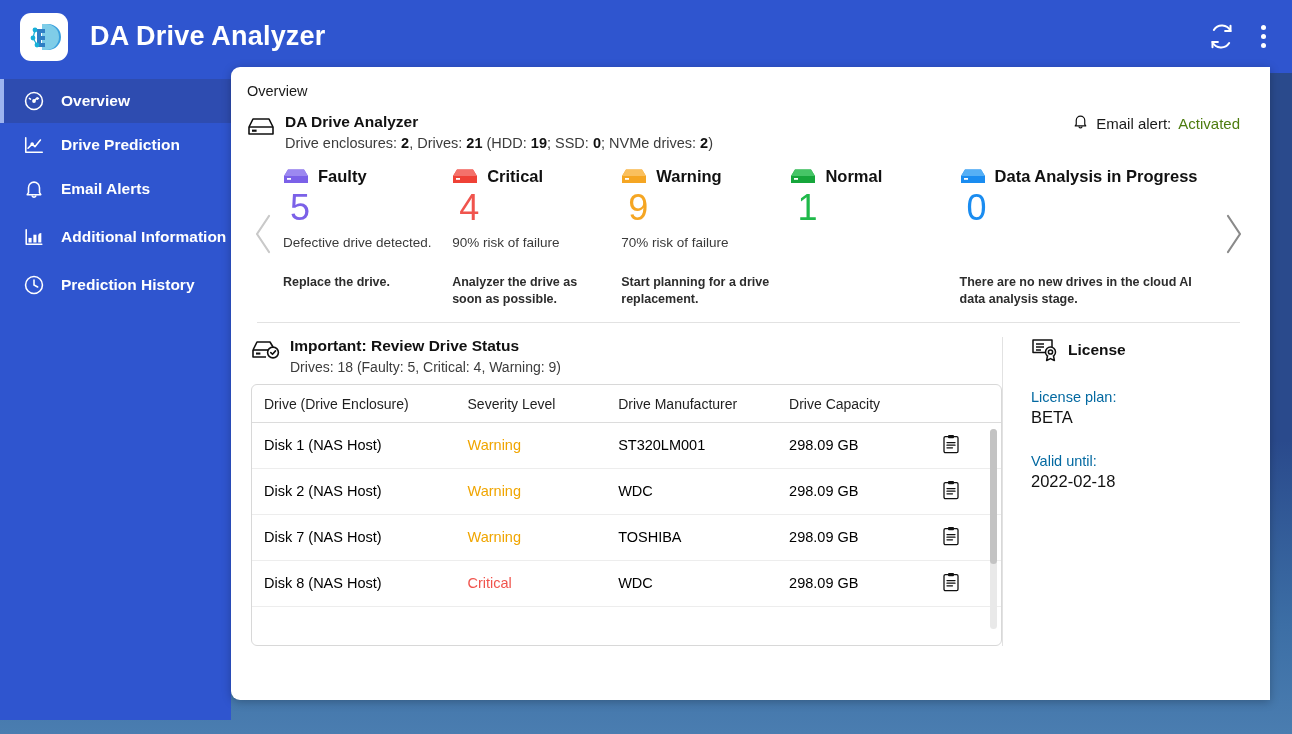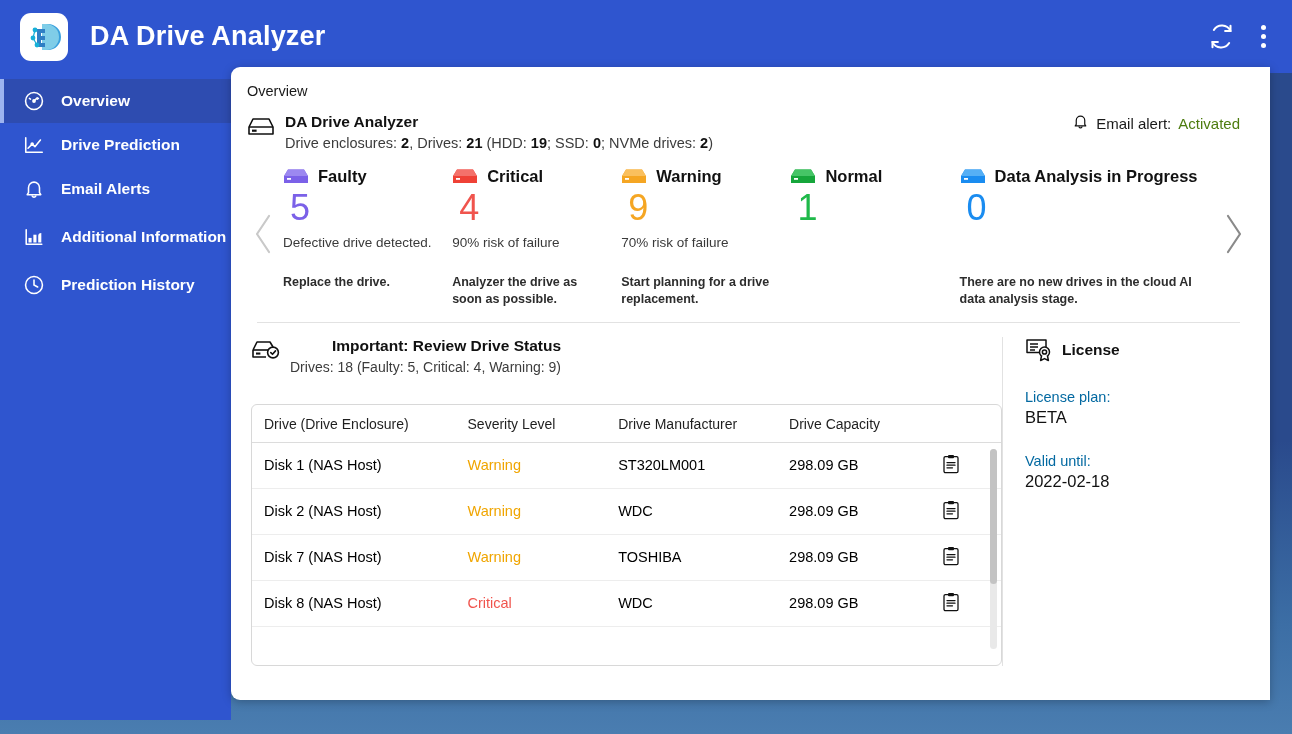--- a/index.html
+++ b/index.html
@@ -138,31 +138,31 @@
   .stat-name { font-size: 16.5px; font-weight: bold; color: #111; white-space: nowrap; }
   .stat-count { font-size: 36px; font-weight: 300; margin: 2px 0 6px 7px; line-height: 1.12; }
   .stat-desc { font-size: 13.5px; color: #3a3a3a; line-height: 1.3; min-height: 34px; }
   .stat-action { font-size: 12.5px; font-weight: bold; color: #2d2d2d; line-height: 1.34; margin-top: 6px; }
 
   .divider { height: 1px; background: #e2e2e2; margin: 14px 10px 0 10px; }
 
   
   .bottom { display: flex; margin-top: 14px; }
   .bl { width: 755px; flex: none; padding-left: 4px; }
-  .br { flex: 1; border-left: 1px solid #e2e2e2; padding-left: 22px; }
+  .br { flex: 1; border-left: 1px solid #e2e2e2; padding-left: 28px; }
 
   .sec-head { display: flex; align-items: flex-start; }
   .sec-icon { width: 30px; height: 24px; flex: none; margin-top: 1px; }
-  .sec-text { margin-left: 9px; text-align: right; }
+  .sec-text { margin-left: 9px; }
   .sec-title { font-size: 15.5px; font-weight: bold; color: #111; }
   .sec-sub { font-size: 14px; color: #3c3c3c; margin-top: 4px; }
 
   
   .table-wrap {
-    margin-top: 29px;
+    margin-top: 9px;
     border: 1px solid #d8d8d8;
     border-radius: 6px;
     height: 262px;
     overflow: hidden;
     position: relative;
     background: #fff;
   }
   table { width: 100%; border-collapse: collapse; table-layout: fixed; }
   th {
     text-align: left;

